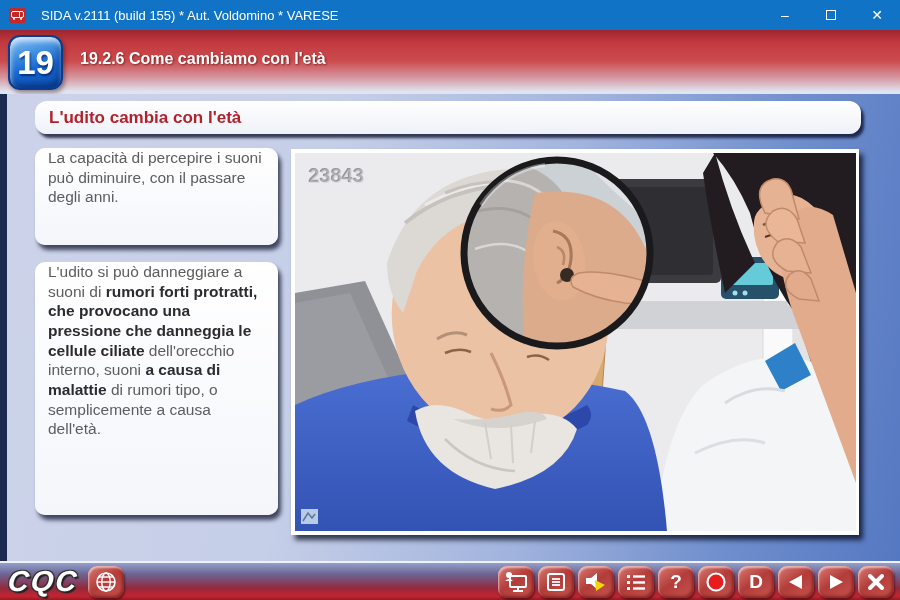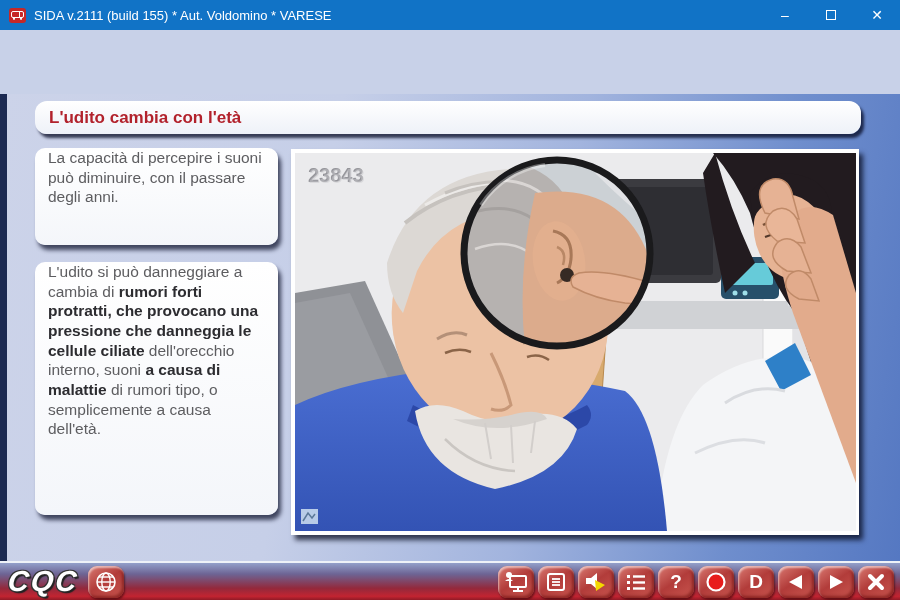--- a/index.html
+++ b/index.html
@@ -1,21 +1,21 @@
 <!DOCTYPE html>
 <html><head>
 <meta charset="utf-8">
 <style>
   * { margin:0; padding:0; box-sizing:border-box; }
   html,body { width:900px; height:600px; font-family:"Liberation Sans", sans-serif; }
   #app { position:relative; width:900px; height:600px; overflow:hidden; background:#c8d1e8; }
 
   
   .titlebar { position:absolute; left:0; top:0; width:900px; height:30px;
-    background:#1173c6; display:flex; align-items:center; color:#fff; }
+    background:#1173c6; display:flex; align-items:center; color:#fff;gap:7px; }
   .app-icon { width:17px; height:15px; margin-left:9px; background:#c62828; border-radius:3px;
     display:flex; align-items:center; justify-content:center; }
   .titlebar-text { margin-left:8px; font-size:13px; }
   .win-controls { position:absolute; right:0; top:0; height:30px; display:flex; }
   .win-btn { width:46px; height:30px; display:flex; align-items:center; justify-content:center;
     color:#fff; font-size:14px; cursor:default; }
   .maxi-box { width:10px; height:10px; border:1px solid #fff; display:inline-block; }
 
   
   .header { position:absolute; left:0; top:30px; width:900px; height:64px;
@@ -86,29 +86,33 @@
     <span class="titlebar-text">SIDA v.2111 (build 155) * Aut. Voldomino * VARESE</span>
     <div class="win-controls">
       <div class="win-btn">–</div>
       <div class="win-btn">
           <span class="maxi-box"></span>
         </div>
       <div class="win-btn">✕</div>
     </div>
   </div>
 
+  <div class="header">
+    <div class="badge19">19</div>
+    <div class="header-title">19.2.6 Come cambiamo con l'età</div>
+  </div>
 
   <div class="content">
     <div class="left-strip"></div>
 
     <div class="section-title">L'udito cambia con l'età</div>
 
     <div class="info-box box1">La capacità di percepire i suoni può diminuire, con il passare degli anni.</div>
 
-    <div class="info-box box2"><span>L'udito si può danneggiare a cambia di </span><b>rumori forti protratti, che provocano una pressione che danneggia le cellule ciliate</b><span> dell'orecchio interno, suoni </span><b>a causa di malattie</b><span> di rumori tipo, o semplicemente a causa dell'età.</span></div>
+    <div class="info-box box2"><span>L'udito si può danneggiare a suoni di </span><b>rumori forti protratti, che provocano una pressione che danneggia le cellule ciliate</b><span> dell'orecchio interno, suoni </span><b>a causa di malattie</b><span> di rumori tipo, o semplicemente a causa dell'età.</span></div>
 
     <div class="photo-frame">
       <svg width="561" height="378" viewBox="0 0 561 378">
         <defs>
           <linearGradient id="swG" x1="0" y1="0" x2="0" y2="1">
             <stop offset="0" stop-color="#4a6ed2"></stop>
               <stop offset="1" stop-color="#3353b4"></stop>
           </linearGradient>
           <clipPath id="mirrorClip">
               <circle cx="262" cy="100" r="93"></circle>

